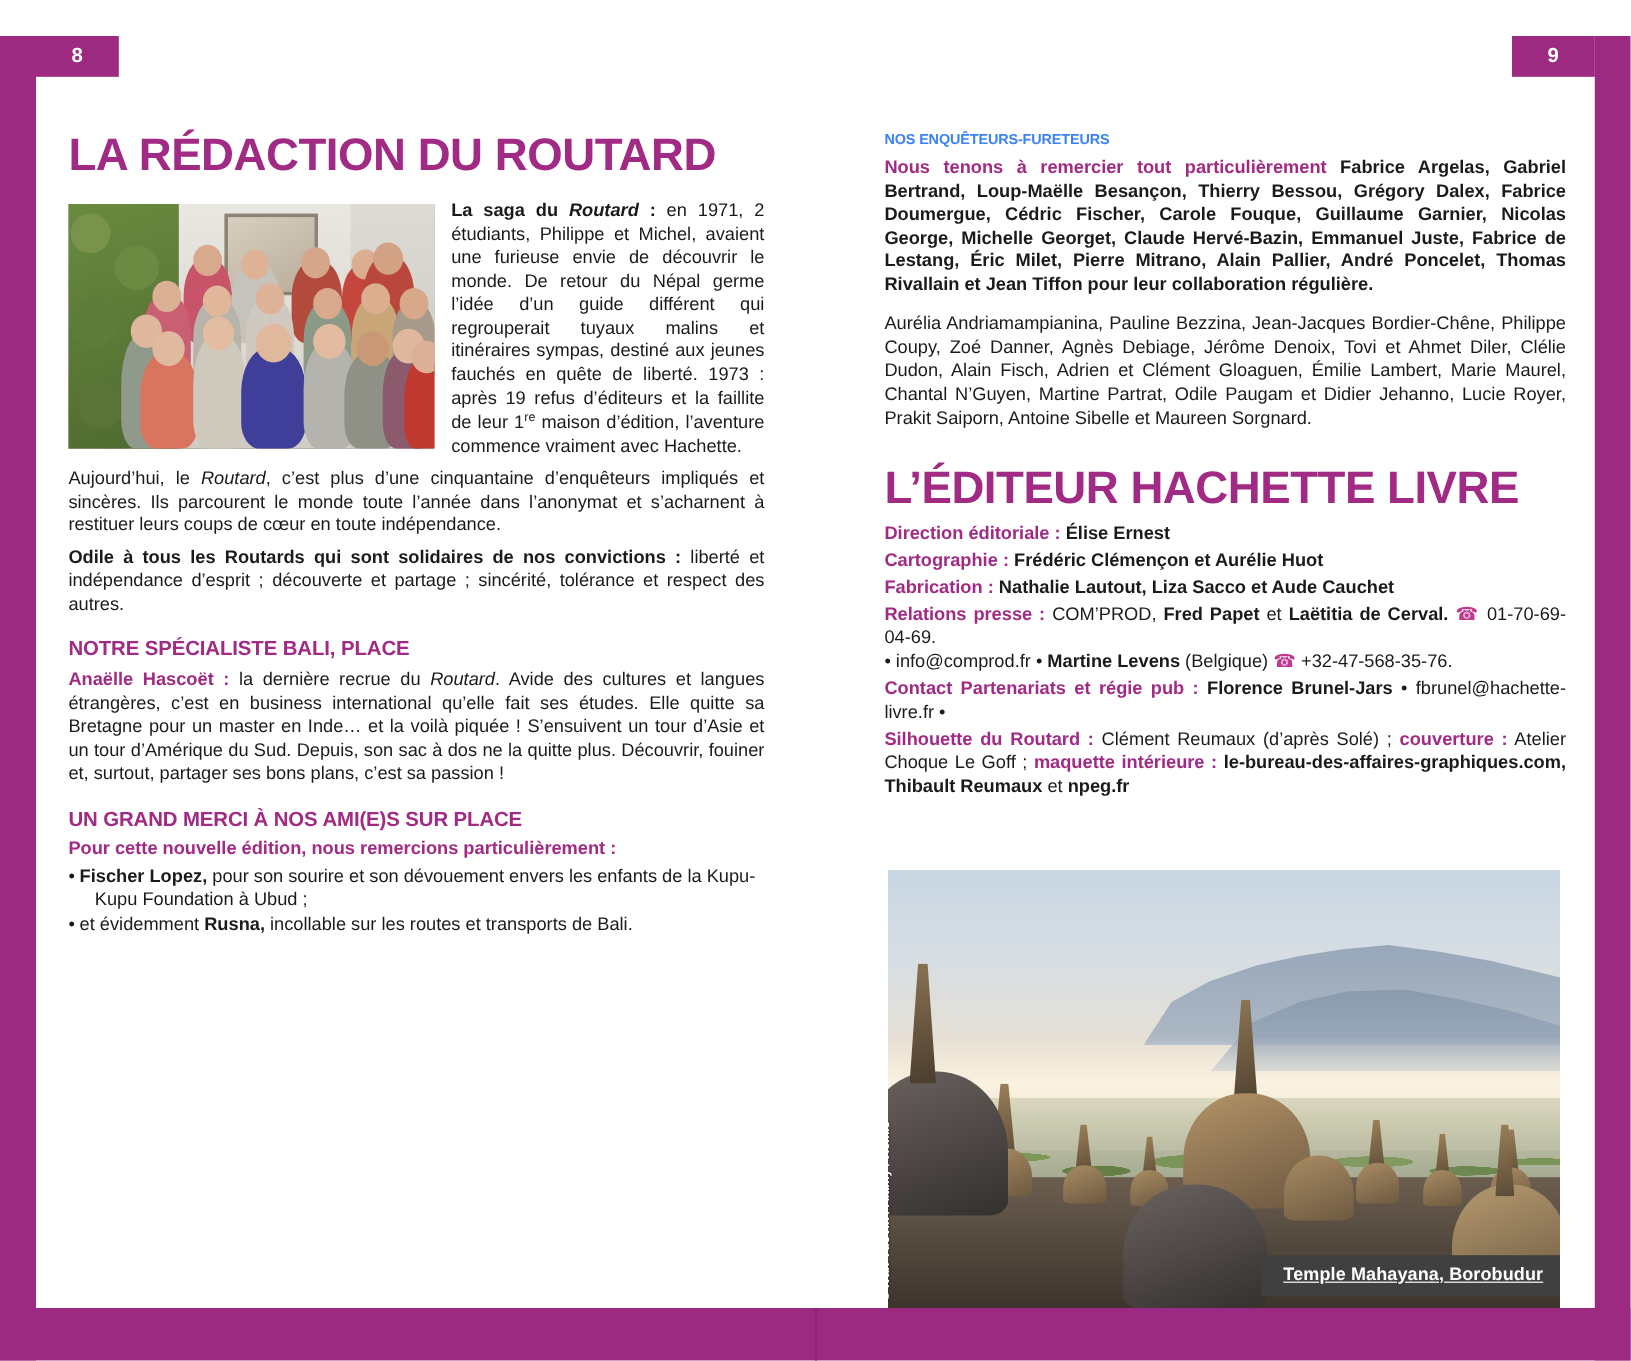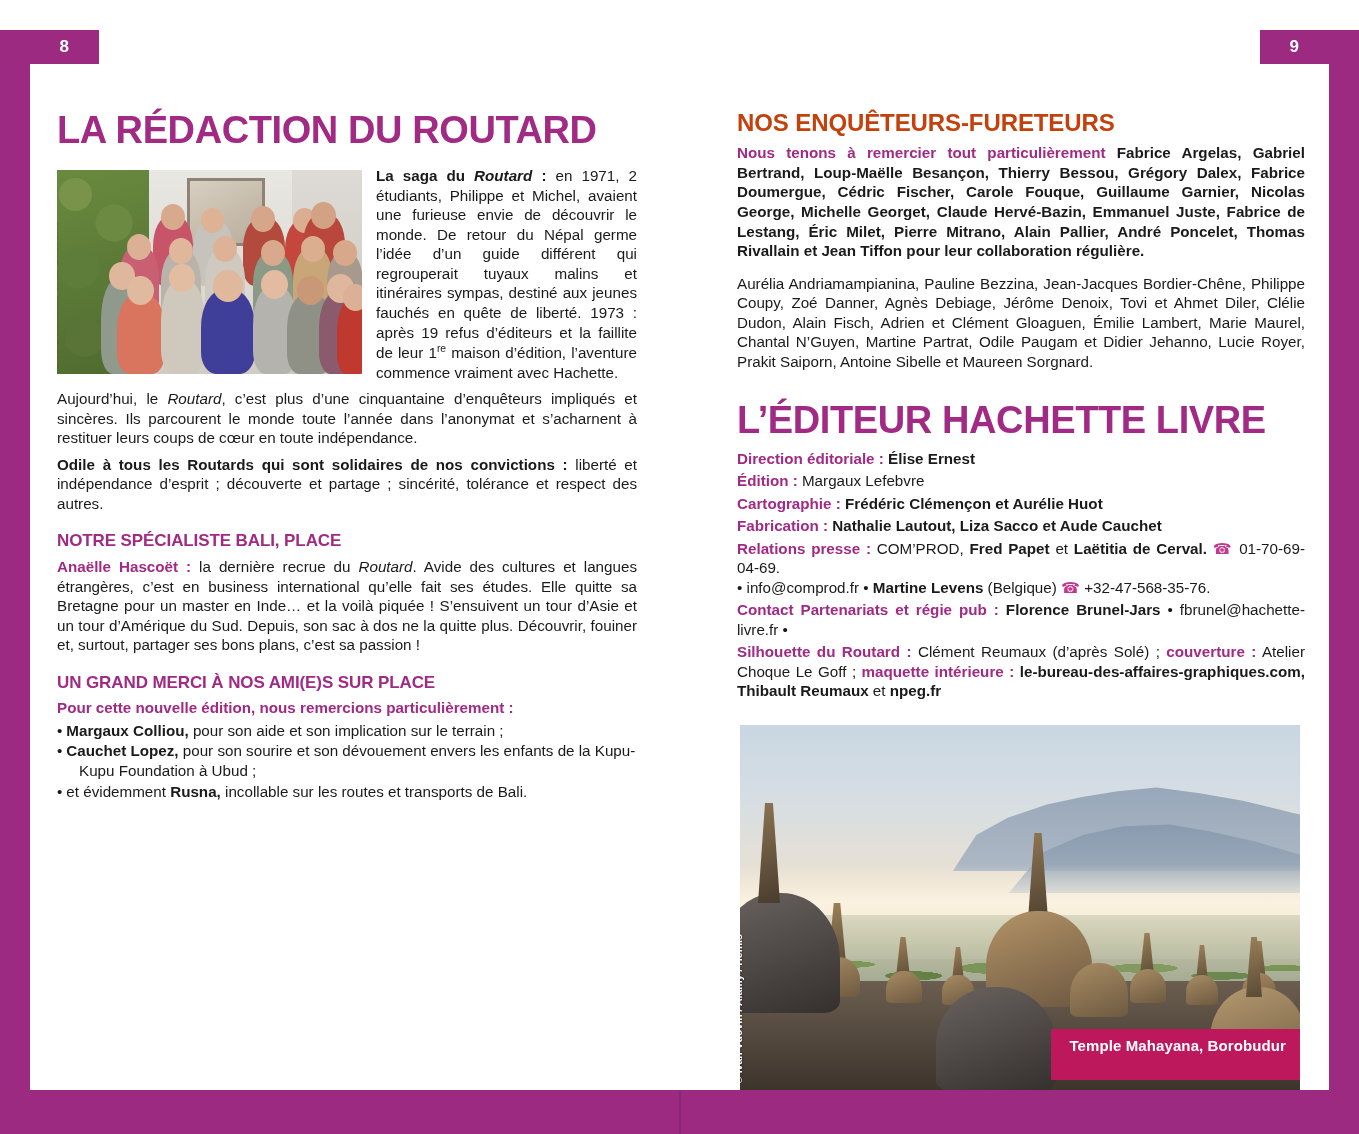--- a/index.html
+++ b/index.html
@@ -76,22 +76,22 @@
   .title-xl {
     color: #A02A84;
     font-size: 38px;
     font-weight: bold;
     letter-spacing: -0.4px;
     line-height: 1.06;
     margin: 0 0 16px 0;
     font-family: "Liberation Sans", sans-serif;
   }
   .title-md {
-    color: #c2410c;
-    font-size: 24px;
+    color: #3b82f6;
+    font-size: 12px;
     font-weight: bold;
     letter-spacing: -0.1px;
     line-height: 1.1;
     margin: 0 0 7px 0;
   }
   .title-sm {
     color: #A02A84;
     font-size: 17px;
     font-weight: bold;
     letter-spacing: -0.1px;
@@ -236,28 +236,29 @@
   .stupa-dark {
     position: absolute;
     background: linear-gradient(160deg,#6a6360,#34302e);
     border-radius: 48% 48% 14% 14% / 56% 56% 10% 10%;
   }
 
   .caption-bar {
     position: absolute;
     right: 0;
     bottom: 10px;
-    background: #be185d;
+    background: #404040;
     color: #ffffff;
     font-size: 15px;
     font-weight: bold;
-    padding: 8px 14px 26px 18px;
+    padding: 8px 14px 9px 18px;
     letter-spacing: .1px;
     white-space: nowrap;
     z-index: 6;
+    text-decoration: underline;
   }
   .credit-bb {
     position: absolute;
     left: 4px;
     bottom: 6px;
     transform-origin: left bottom;
     transform: rotate(-90deg);
     white-space: nowrap;
     color: #ffffff;
     font-size: 10.5px;
@@ -366,42 +367,40 @@
 
     <h2 class="title-sm">NOTRE SPÉCIALISTE BALI, PLACE</h2>
     <p class="body"><span class="mag">Anaëlle Hascoët :</span><span> la dernière recrue du </span><span class="i">Routard</span><span>. Avide des cultures et langues étrangères, c’est en business international qu’elle fait ses études. Elle quitte sa Bretagne pour un master en Inde… et la voilà piquée ! S’ensuivent un tour d’Asie et un tour d’Amérique du Sud. Depuis, son sac à dos ne la quitte plus. Découvrir, fouiner et, surtout, partager ses bons plans, c’est sa passion !</span></p>
 
     <div class="spacer-12"></div>
 
     <h2 class="title-sm">UN GRAND MERCI À NOS AMI(E)S SUR PLACE</h2>
     <p class="body tight"><span class="mag">Pour cette nouvelle édition, nous remercions particulièrement :</span></p>
 
     <ul class="bullets">
-      <li><span class="dot">•</span><span class="b">Margaux Colliou,</span><span> pour son aide et son implication sur le terrain ;</span></li>
-      <li><span class="dot">•</span><span class="b">Cauchet Lopez,</span><span> pour son sourire et son dévouement envers les enfants de la Kupu-</span><span class="hang">Kupu Foundation à Ubud ;</span></li>
+      <li><span class="dot">•</span><span class="b">Fischer Lopez,</span><span> pour son sourire et son dévouement envers les enfants de la Kupu-</span><span class="hang">Kupu Foundation à Ubud ;</span></li>
       <li><span class="dot">•</span><span>et évidemment </span><span class="b">Rusna,</span><span> incollable sur les routes et transports de Bali.</span></li>
     </ul>
   </div>
 
   <div class="col col-right">
 
     <h2 class="title-md">NOS ENQUÊTEURS-FURETEURS</h2>
 
     <p class="body"><span class="mag">Nous tenons à remercier tout particulièrement</span><span class="b"> Fabrice Argelas, Gabriel Bertrand, Loup-Maëlle Besançon, Thierry Bessou, Grégory Dalex, Fabrice Doumergue, Cédric Fischer, Carole Fouque, Guillaume Garnier, Nicolas George, Michelle Georget, Claude Hervé-Bazin, Emmanuel Juste, Fabrice de Lestang, Éric Milet, Pierre Mitrano, Alain Pallier, André Poncelet, Thomas Rivallain et Jean Tiffon pour leur collaboration régulière.</span></p>
 
     <div style="height:6px"></div>
 
     <p class="body">Aurélia Andriamampianina, Pauline Bezzina, Jean-Jacques Bordier-Chêne, Philippe Coupy, Zoé Danner, Agnès Debiage, Jérôme Denoix, Tovi et Ahmet Diler, Clélie Dudon, Alain Fisch, Adrien et Clément Gloaguen, Émilie Lambert, Marie Maurel, Chantal N’Guyen, Martine Partrat, Odile Paugam et Didier Jehanno, Lucie Royer, Prakit Saiporn, Antoine Sibelle et Maureen Sorgnard.</p>
 
     <div class="spacer-22"></div>
 
     <h1 class="title-xl" style="margin-bottom:8px">L’ÉDITEUR HACHETTE LIVRE</h1>
 
     <p class="body tight"><span class="mag">Direction éditoriale :</span><span class="b"> Élise Ernest</span></p>
-    <p class="body tight"><span class="mag">Édition :</span><span> Margaux Lefebvre</span></p>
     <p class="body tight"><span class="mag">Cartographie :</span><span class="b"> Frédéric Clémençon et Aurélie Huot</span></p>
     <p class="body tight"><span class="mag">Fabrication :</span><span class="b"> Nathalie Lautout, Liza Sacco et Aude Cauchet</span></p>
 
     <p class="body tight"><span class="mag">Relations presse :</span><span> COM’PROD, </span><span class="b">Fred Papet</span><span> et </span><span class="b">Laëtitia de Cerval.</span> <span class="mag-sym">☎</span><span> 01-70-69-04-69.</span><br><span>• info@comprod.fr • </span><span class="b">Martine Levens</span><span> (Belgique) </span><span class="mag-sym">☎</span><span> +32-47-568-35-76.</span></p>
 
 
     <p class="body tight"><span class="mag">Contact Partenariats et régie pub :</span><span class="b"> Florence Brunel-Jars</span><span> • fbrunel@hachette-livre.fr •</span></p>
 
     <p class="body"><span class="mag">Silhouette du Routard :</span><span> Clément Reumaux (d’après Solé) ; </span><span class="mag">couverture :</span><span> Atelier Choque Le Goff ; </span><span class="mag">maquette intérieure :</span><span class="b"> le-bureau-des-affaires-graphiques.com, Thibault Reumaux</span><span> et </span><span class="b">npeg.fr</span></p>
   </div>

